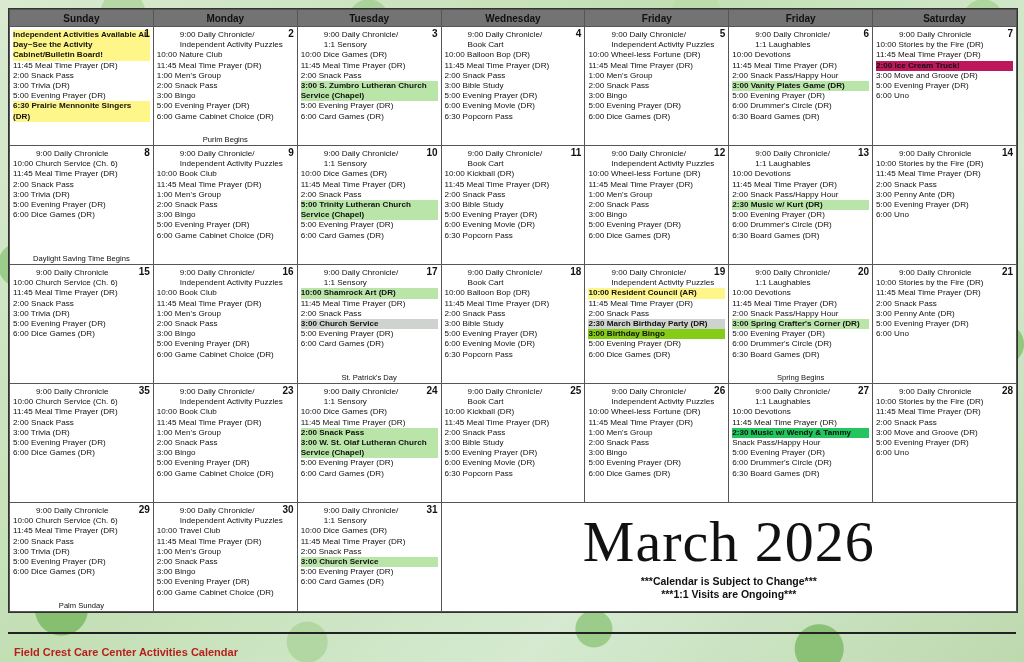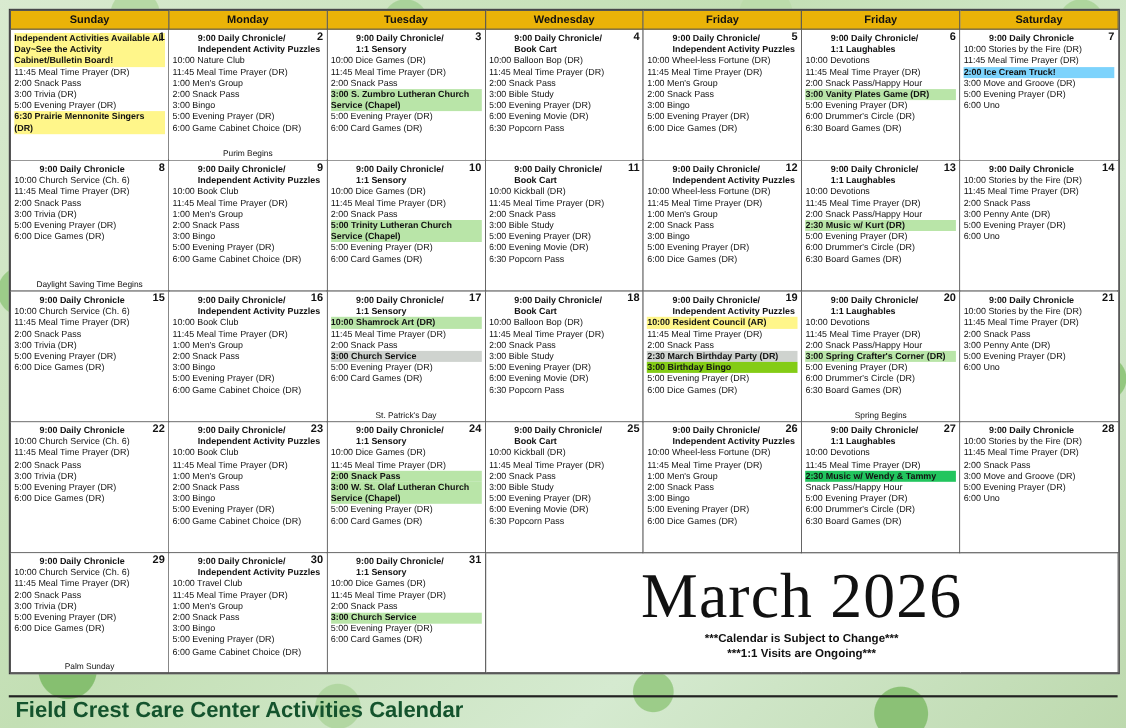--- a/index.html
+++ b/index.html
@@ -30,21 +30,21 @@
   }
   .page{position:absolute;inset:0;}
 
   .cal{
     position:absolute;left:8px;top:8px;width:1008px;
     border:1px solid #333;background:#fff;
     border-collapse:collapse;
   }
   table{border-collapse:collapse;width:100%;table-layout:fixed;}
   th{
-    background:#eab308;
+    background:#737373;
     font-size:10px;font-weight:bold;color:#111;
     border:1px solid #555;
     height:14px;
   }
   td{
     border:1px solid #555;
     vertical-align:top;
     padding:0;
     background:#fff;
     height:118px;
@@ -53,25 +53,25 @@
   td.last-row{height:108px;}
   .daynum{
     position:absolute;right:3px;top:1px;
     font-size:10px;font-weight:bold;color:#111;
   }
   .events{
     padding:3px 3px 0 3px;
     font-size:8.1px;line-height:10.2px;color:#111;
   }
   .ev{white-space:nowrap;overflow:hidden;text-overflow:ellipsis;}
-  .ev.b{font-weight:bold;padding-left:23px;}
+  .ev.b{font-weight:normal;padding-left:23px;}
   .ev.hl-yellow{background:#fff68a;font-weight:bold;}
   .ev.hl-green{background:#b9e5a8;font-weight:bold;}
   .ev.hl-blue{background:#84cc16;font-weight:bold;}
-  .ev.hl-cyan{background:#7dd3fc;font-weight:bold;}
+  .ev.hl-cyan{background:#be185d;font-weight:bold;}
   .ev.hl-pink{background:#22c55e;font-weight:bold;}
   .ev.hl-gray{background:#cfd3cf;font-weight:bold;}
   .ev.wrap{white-space:normal;}
   .note{
     position:absolute;bottom:1px;left:0;width:100%;
     text-align:center;font-size:7.6px;color:#111;
   }
   
   .month-cell{
     background:transparent !important;border:1px solid #555;
@@ -83,21 +83,21 @@
   }
   .month-title{
     font-family:"Liberation Serif",serif;
     font-size:58px;line-height:58px;color:#111;
     letter-spacing:1px;
     margin-bottom:4px;
   }
   .month-sub{font-size:10.5px;font-weight:bold;color:#111;text-align:center;line-height:13px;}
   .footer{
     position:absolute;left:14px;bottom:4px;
-    font-size:20px;font-weight:bold;color:#14532d;
+    font-size:11px;font-weight:bold;color:#b91c1c;
     font-family:"Liberation Sans",sans-serif;
   }
   .footer-bar{
     position:absolute;left:8px;right:8px;bottom:28px;height:2px;background:#222;
   }
 </style>
 </head>
 <body>
 
 <div class="bg"></div>
@@ -400,21 +400,21 @@
                 <div class="ev ">11:45 Meal Time Prayer (DR)</div>
                 <div class="ev ">2:00 Snack Pass</div>
                 <div class="ev ">3:00 Penny Ante (DR)</div>
                 <div class="ev ">5:00 Evening Prayer (DR)</div>
                 <div class="ev ">6:00 Uno</div>
               </div>
             </td>
           </tr>
           <tr>
             <td>
-              <div class="daynum">22</div>
+              <div class="daynum">35</div>
               <div class="events">
                 <div class="ev b">9:00 Daily Chronicle</div>
                 <div class="ev ">10:00 Church Service (Ch. 6)</div>
                 <div class="ev ">11:45 Meal Time Prayer (DR)</div>
                 <div class="ev ">2:00 Snack Pass</div>
                 <div class="ev ">3:00 Trivia (DR)</div>
                 <div class="ev ">5:00 Evening Prayer (DR)</div>
                 <div class="ev ">6:00 Dice Games (DR)</div>
               </div>
             </td>

